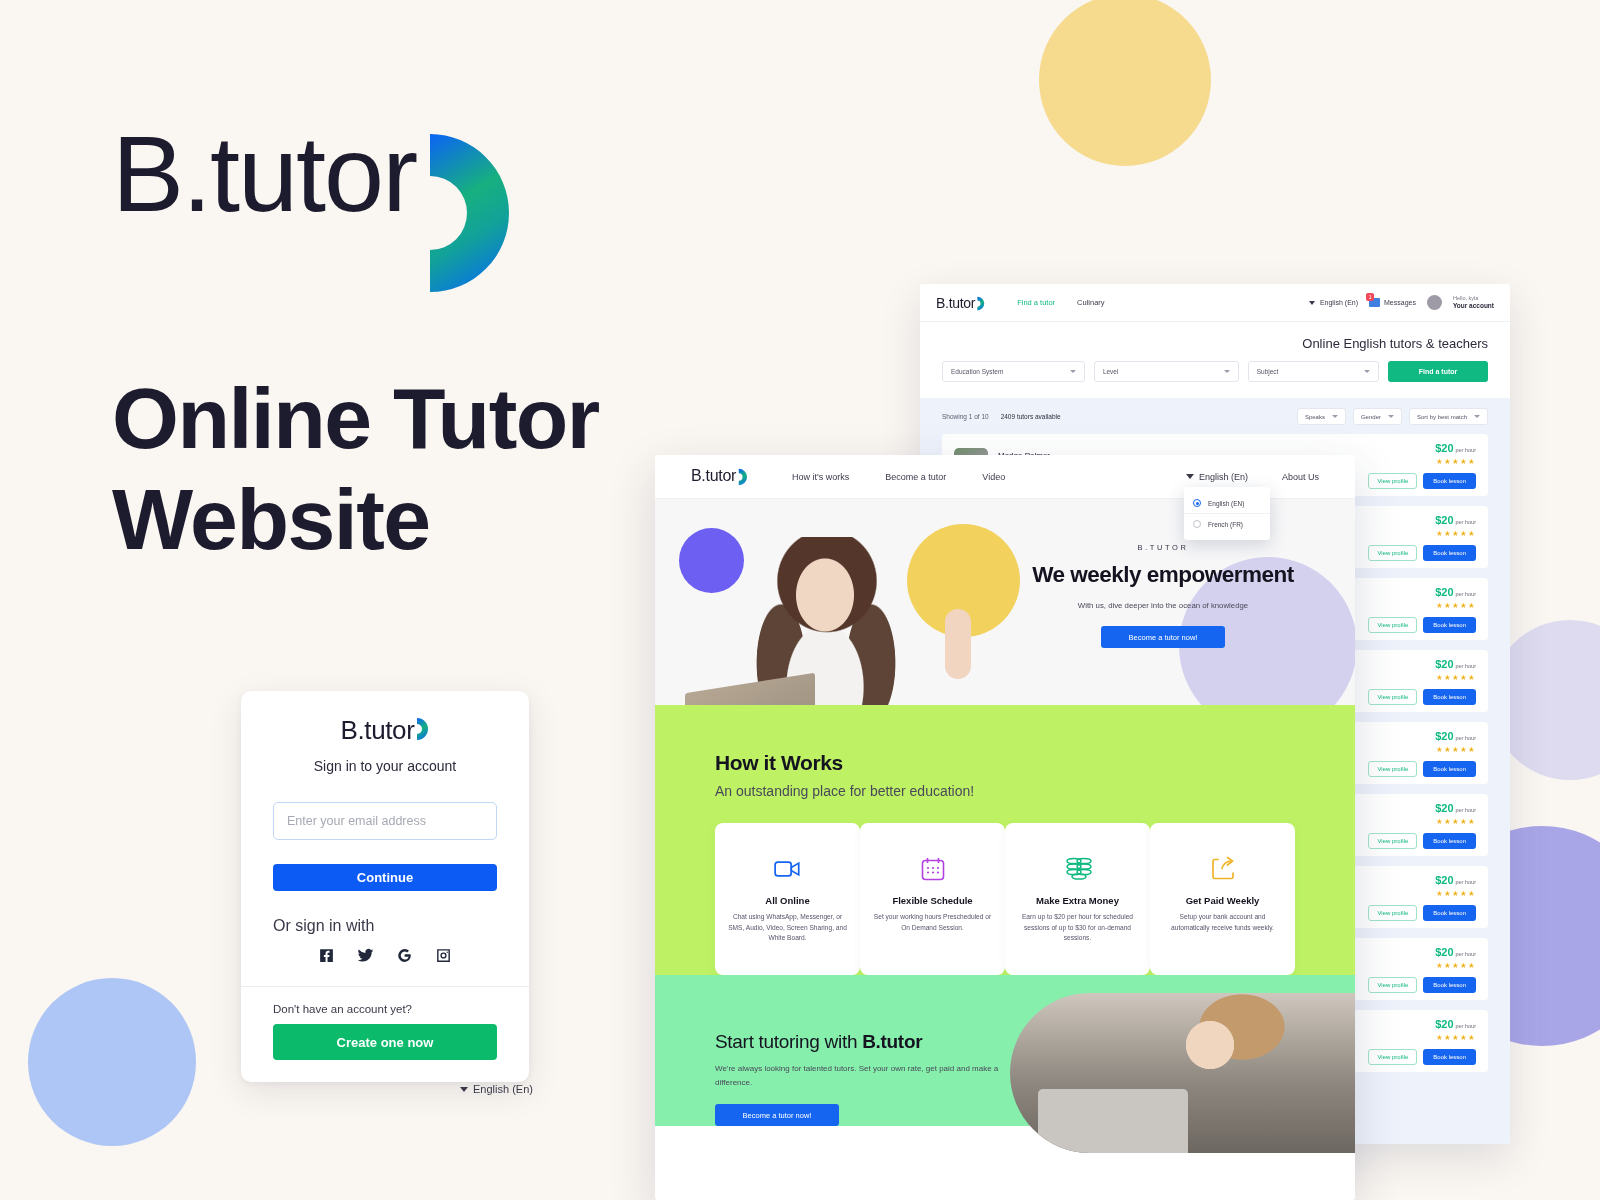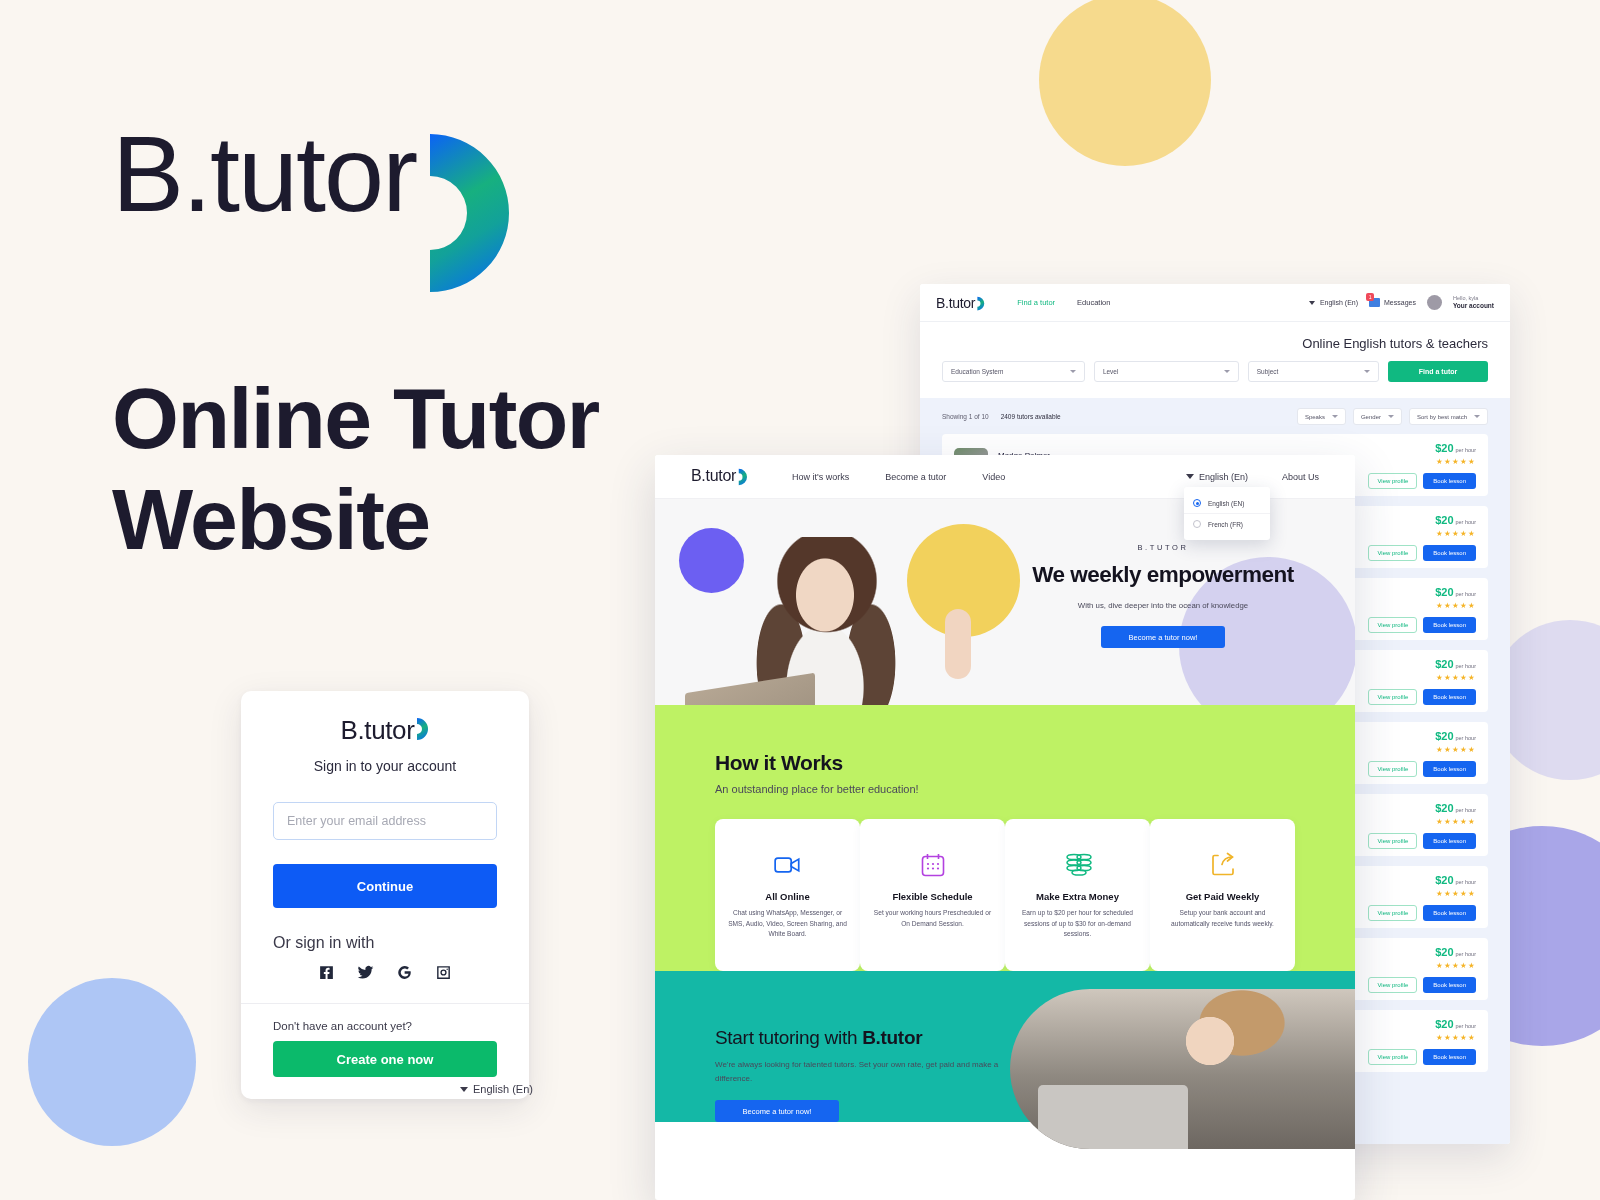--- a/index.html
+++ b/index.html
@@ -44,21 +44,21 @@
   .cardLogoText { font-size:26px; font-weight:500; letter-spacing:-.4px; color:#1d1b2e; }
   #signinTitle { text-align:center; font-size:14px; margin-top:12px; color:#2b2a3d; }
   #emailInput {
     width:100%; height:38px; margin-top:28px;
     border:1px solid #c2d6f5; border-radius:5px;
     padding:0 13px; font-size:12.5px; color:#1d1b2e;
     font-family:"Liberation Sans", sans-serif; background:#fff; outline:none;
   }
   #emailInput::placeholder { color:#a7a9b4; }
   #continueBtn {
-    width:100%; height:44px; margin-top:24px;
+    width:100%; height:27px; margin-top:24px;
     background:#0d5bf5; color:#fff; border:none; border-radius:4px;
     font-size:13px; font-weight:600; cursor:pointer;
     font-family:"Liberation Sans", sans-serif;
   }
   #orLabel { margin-top:26px; font-size:16px; color:#3a3949; }
   #socialRow { display:flex; gap:22px; justify-content:center; margin-top:12px; padding-bottom:18px; }
   .socialIcon { width:17px; height:17px; fill:#22283b; cursor:pointer; }
   .cardDivider { height:1px; background:#ededf1; margin:0 -32px; }
   #noAccountLabel { margin-top:16px; font-size:11.5px; color:#3a3949; }
   #createBtn {
@@ -185,33 +185,33 @@
   #heroEyebrow { font-size:7.5px; letter-spacing:2.6px; color:#35344a; font-weight:500; }
   #heroTitle { font-size:22.5px; font-weight:700; line-height:1.2; margin-top:9px; letter-spacing:-.5px; color:#14131f;}
   #heroSub { font-size:7.8px; color:#4a495a; margin-top:13px; }
   #heroBtn {
     margin-top:16px; background:#1565f0; color:#fff; border:none; border-radius:3px;
     width:124px; height:22px; font-size:7.5px; cursor:pointer; font-family:"Liberation Sans",sans-serif;
   }
 
   .lpWorks { padding:46px 60px 0 60px; background:#bef264; }
   #worksTitle { font-size:21px; font-weight:700; letter-spacing:-.4px; color:#14131f; }
-  #worksSub { font-size:11px; color:#4a495a; margin-top:8px; }
+  #worksSub { font-size:14px; color:#4a495a; margin-top:8px; }
   .worksGrid { display:flex; margin-top:24px; }
   .wCard {
     flex:1; background:#fff; border-radius:8px; height:152px;
     box-shadow:0 2px 10px rgba(40,50,90,.05);
     display:flex; flex-direction:column; align-items:center; padding:26px 12px 0 12px;
     text-align:center;
   }
   .wIcon { height:40px; display:flex; align-items:center; }
   .wTitle { font-size:9.5px; font-weight:700; margin-top:6px; color:#14131f; }
   .wDesc { font-size:6.6px; line-height:1.62; color:#55546a; margin-top:6px; }
 
-  .lpStart { padding:56px 60px 0 60px; background:#14b8a6; position:relative; }
+  .lpStart { padding:56px 60px 0 60px; background:#86efac; position:relative; }
   #startTitle { font-size:19px; font-weight:400; letter-spacing:-.3px; color:#14131f; }
   #startTitle b { font-weight:700; }
   #startDesc { font-size:8px; line-height:1.75; color:#4a495a; margin-top:9px; width:290px; }
   #startBtn {
     margin-top:14px; background:#1565f0; color:#fff; border:none; border-radius:3px;
     width:124px;height:22px; font-size:7.5px; cursor:pointer; font-family:"Liberation Sans",sans-serif;
   }
   .startPhoto {
     position:absolute; right:0; top:18px; width:345px; height:160px;
     border-top-left-radius:170px; border-bottom-left-radius:170px;
@@ -305,21 +305,21 @@
 <div id="searchWindow">
   <div class="swTopbar">
     <span class="swLogo">
       <span>B.tutor</span>
       <svg width="9" height="15" viewBox="0 0 14 24" style="margin-left:1px;margin-top:1px">
         <path d="M2 1 A 11 11 0 0 1 2 23 L 2 17 A 5 5 0 0 0 2 7 Z" fill="url(#gradSm)"></path>
       </svg>
     </span>
     <div class="swNav">
       <span class="active">Find a tutor</span>
-      <span class="plain">Education</span>
+      <span class="plain">Culinary</span>
     </div>
     <div class="swTopRight">
       <span class="langTrigger">
         <span class="caret" style="border-top-color:#3c3b4c;border-left-width:3px;border-right-width:3px;border-top-width:4px"></span>
         <span>English (En)</span>
       </span>
       <span class="msgBadge">
         <span class="msgIcon">
           <span class="msgDot">1</span>
         </span>

